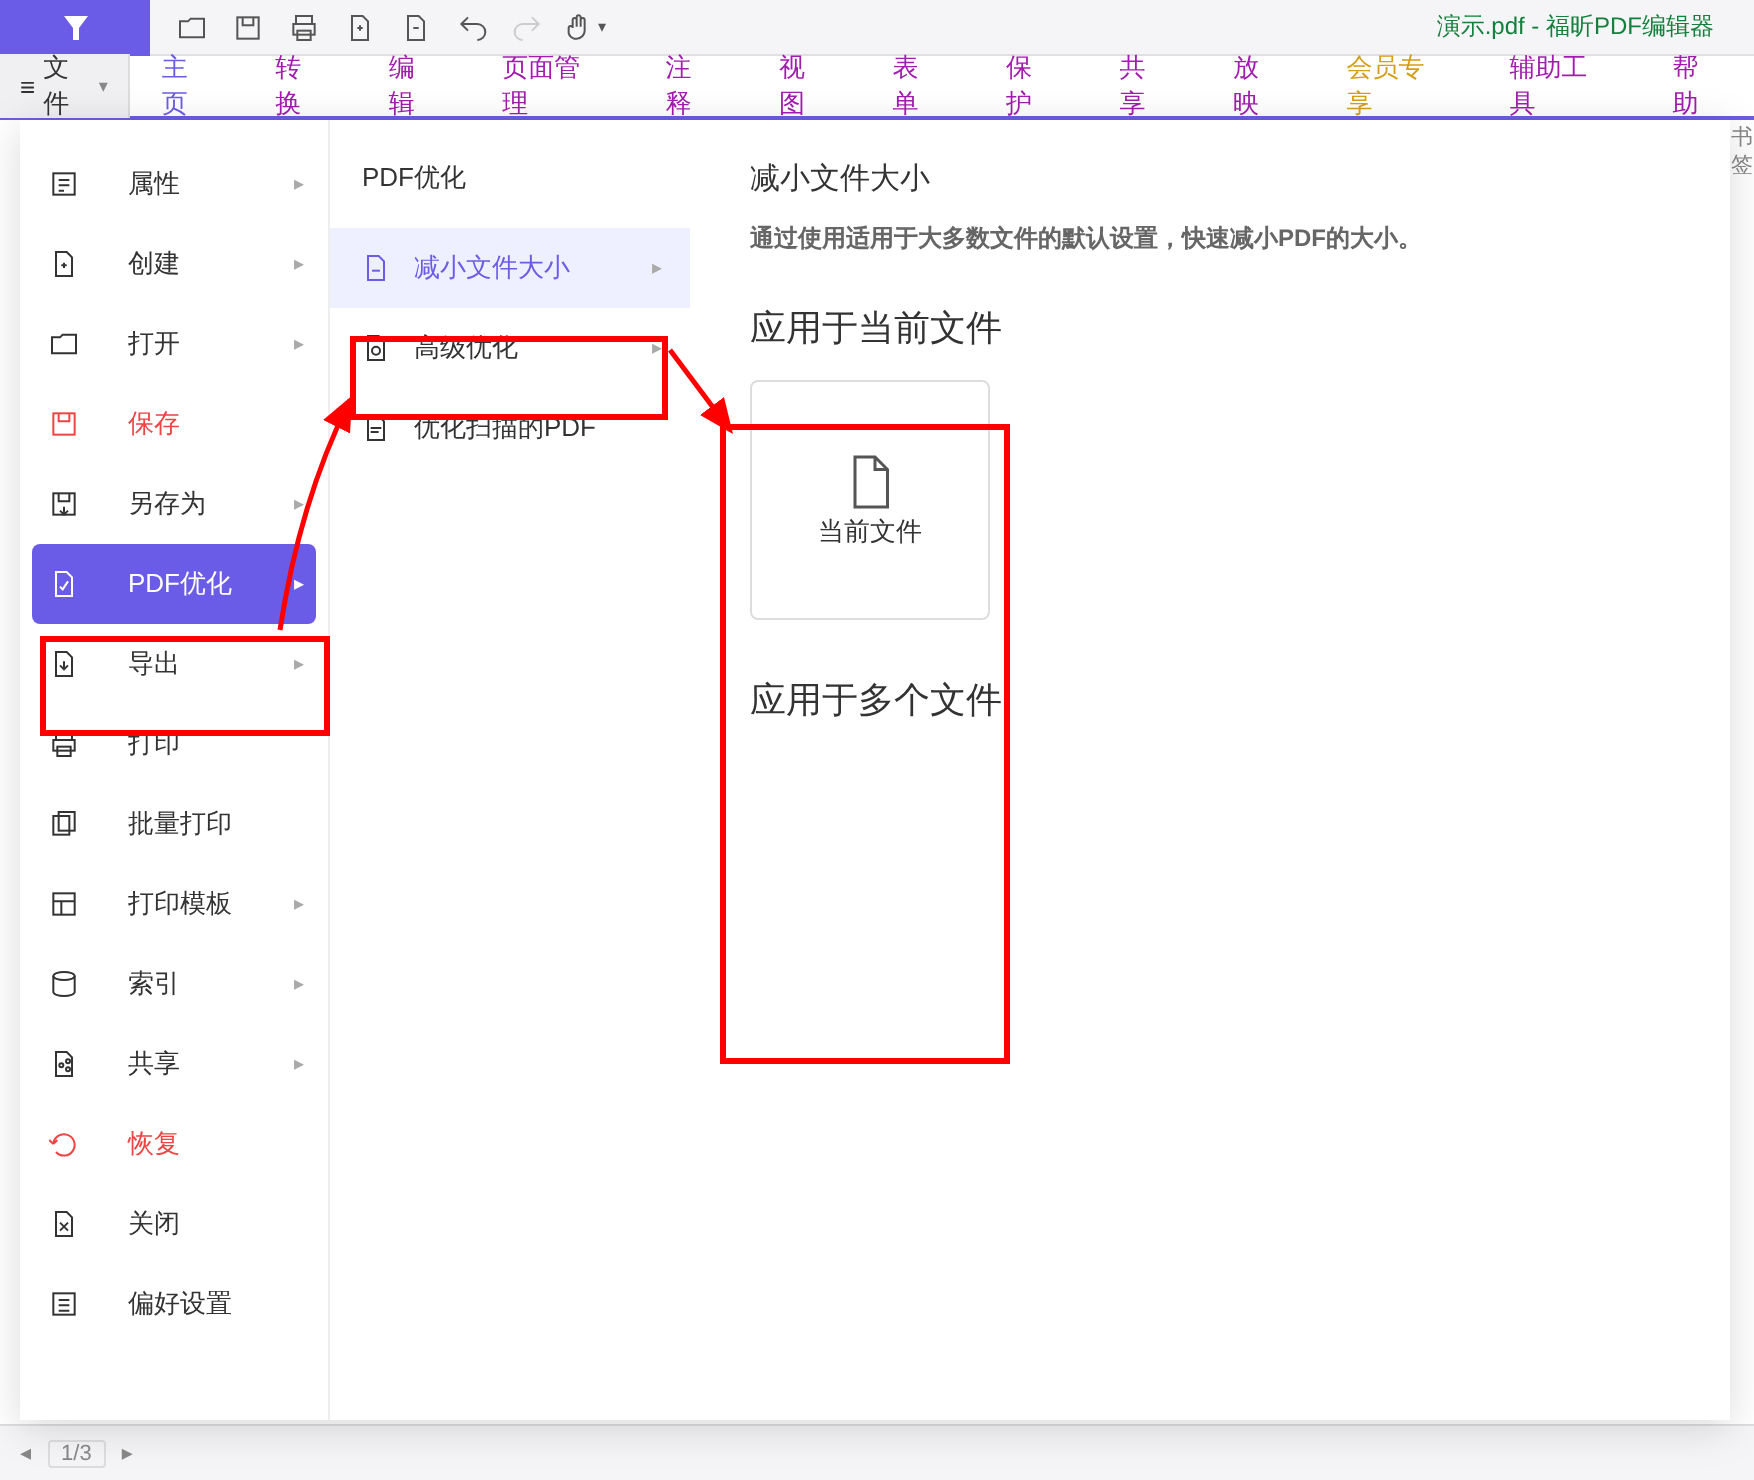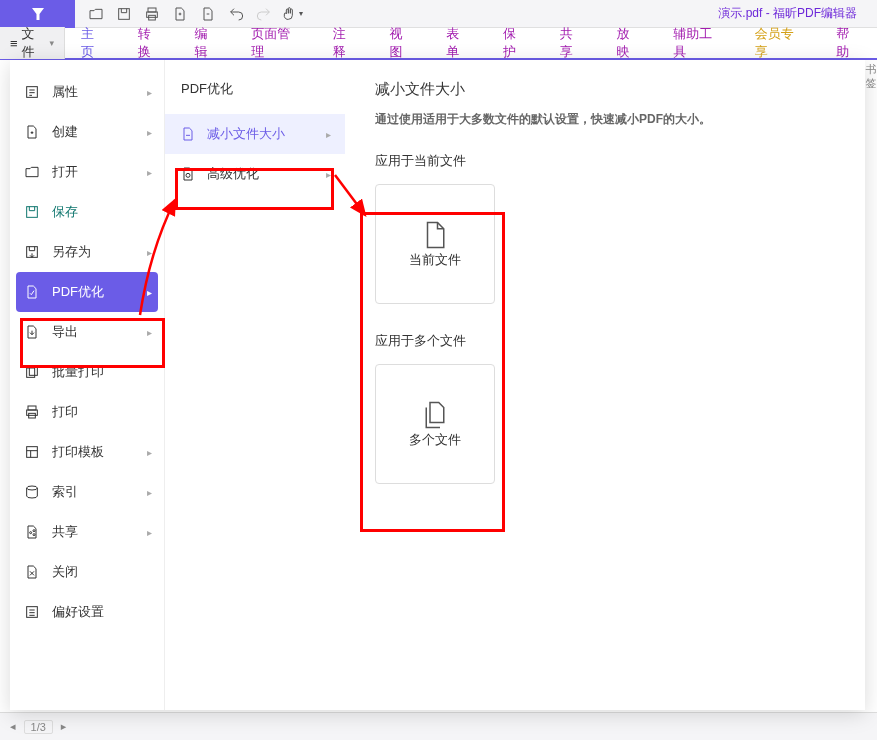--- a/index.html
+++ b/index.html
@@ -4,53 +4,53 @@
   <style>
     * { margin: 0; padding: 0; box-sizing: border-box; font-family: "Microsoft YaHei", sans-serif; }
     body { width: 877px; height: 740px; background: #fff; overflow: hidden; position: relative; }
     
     
     .top-toolbar { height: 28px; background: #f5f5f7; display: flex; align-items: center; border-bottom: 1px solid #e0e0e0; }
     .logo-box { width: 75px; height: 28px; background: #6b5ce7; display: flex; align-items: center; justify-content: center; }
     .logo-box svg { fill: #fff; }
     .toolbar-icons { display: flex; align-items: center; gap: 2px; padding-left: 8px; }
     .toolbar-icon { width: 26px; height: 26px; display: flex; align-items: center; justify-content: center; color: #555; cursor: pointer; }
-    .doc-title { margin-left: auto; margin-right: 20px; color: #6d28d9; font-size: 12px; }
+    .doc-title { margin-left: auto; margin-right: 20px; color: #15803d; font-size: 12px; }
     
     
     .menu-bar { height: 32px; background: #fff; display: flex; align-items: center; border-bottom: 2px solid #6b5ce7; }
     .menu-file-btn { display: flex; align-items: center; gap: 4px; padding: 0 10px; height: 32px; background: #f0f0f2; color: #333; font-size: 13px; cursor: pointer; border-right: 1px solid #ddd; }
     .menu-item { padding: 0 16px; height: 32px; display: flex; align-items: center; font-size: 13px; color: #a21caf; cursor: pointer; }
     .menu-item.active { color: #6b5ce7; }
     
     
     .dropdown-panel { position: absolute; top: 60px; left: 10px; width: 855px; height: 650px; background: #fff; box-shadow: 0 4px 20px rgba(0,0,0,0.15); display: flex; z-index: 100; }
     
     
     .sidebar-left { width: 155px; padding: 12px 0; border-right: 1px solid #eee; }
-    .sidebar-item { display: flex; align-items: center; height: 40px; padding: 0 12px; font-size: 13px; color: #333; cursor: pointer; position: relative; }
+    .sidebar-item { display: flex; align-items: center; height: 40px; padding: 0 12px; font-size: 13px; color: #333; cursor: pointer; position: relative; gap: 12px; }
     .sidebar-item.selected { background: #6b5ce7; color: #fff; border-radius: 4px; margin: 0 6px; padding: 0 6px; }
-    .sidebar-item.disabled { color: #0f766e; cursor: default; }
+    .sidebar-item.disabled { color: #ef4444; cursor: default; }
     .sidebar-item .icon-slot { width: 20px; height: 20px; margin-right: 10px; display: flex; align-items: center; justify-content: center; }
     .sidebar-item .chevron { margin-left: auto; font-size: 10px; color: #aaa; }
     .sidebar-item.selected .chevron { color: #fff; }
     
     
     .sidebar-middle { width: 180px; padding: 12px 0; }
     .submenu-title { padding: 8px 16px 16px; font-size: 13px; color: #333; }
     .submenu-item { display: flex; align-items: center; height: 40px; padding: 0 14px; font-size: 13px; color: #333; cursor: pointer; position: relative; }
     .submenu-item.selected { background: #eef0ff; color: #6b5ce7; }
     .submenu-item .icon-slot { width: 18px; height: 18px; margin-right: 10px; display: flex; align-items: center; justify-content: center; }
     .submenu-item .chevron { margin-left: auto; font-size: 10px; color: #aaa; }
     
     
     .content-right { flex: 1; padding: 20px 30px; }
     .content-title { font-size: 15px; color: #333; margin-bottom: 12px; }
     .content-desc { font-size: 12px; color: #666; margin-bottom: 24px; font-weight: bold; }
-    .section-label { font-size: 13px; color: #333; margin-bottom: 14px; }
+    .section-label { font-size: 18px; color: #333; margin-bottom: 14px; }
     .action-card { width: 120px; height: 120px; border: 1px solid #ddd; border-radius: 4px; display: flex; flex-direction: column; align-items: center; justify-content: center; cursor: pointer; margin-bottom: 28px; }
     .action-card .card-icon { width: 32px; height: 32px; display: flex; align-items: center; justify-content: center; color: #555; }
     .action-card .card-label { font-size: 13px; color: #333; }
     
     
     .highlight-box { position: absolute; border: 3px solid #ff0000; pointer-events: none; z-index: 200; }
     .hl1 { top: 318px; left: 20px; width: 145px; height: 50px; }
     .hl2 { top: 168px; left: 175px; width: 159px; height: 42px; }
     .hl3 { top: 212px; left: 360px; width: 145px; height: 320px; }
     
@@ -154,25 +154,25 @@
     </div>
   <div class="menu-item">
       <span>保护</span>
     </div>
   <div class="menu-item">
       <span>共享</span>
     </div>
   <div class="menu-item">
       <span>放映</span>
     </div>
-  <div class="menu-item">
-      <span>辅助工具</span>
-    </div>
   <div class="menu-item" style="color:#d4a017">
       <span>会员专享</span>
+    </div>
+  <div class="menu-item">
+      <span>辅助工具</span>
     </div>
   <div class="menu-item">
       <span>帮助</span>
     </div>
 </div>
 
 <div class="right-edge">
   <span>书</span>
   <span>签</span>
 </div>
@@ -244,39 +244,39 @@
             <path d="M6 3 L14 3 L18 7 L18 21 L6 21 Z"></path>
             <path d="M12 10 L12 16 M9 13 L12 16 L15 13"></path>
           </svg>
         </span>
       <span>导出</span>
       <span class="chevron">▸</span>
     </div>
     <div class="sidebar-item">
       <span class="icon-slot">
           <svg width="16" height="16" viewBox="0 0 24 24" fill="none" stroke="currentColor" stroke-width="1.5">
-            <rect x="4" y="6" width="12" height="14"></rect>
-            <rect x="8" y="3" width="12" height="14"></rect>
-          </svg>
-        </span>
-      <span>批量打印</span>
-    </div>
-    <div class="sidebar-item">
-      <span class="icon-slot">
-          <svg width="16" height="16" viewBox="0 0 24 24" fill="none" stroke="currentColor" stroke-width="1.5">
             <rect x="6" y="3" width="12" height="6"></rect>
             <rect x="4" y="9" width="16" height="8"></rect>
             <rect x="7" y="14" width="10" height="7"></rect>
           </svg>
         </span>
       <span>打印</span>
     </div>
     <div class="sidebar-item">
       <span class="icon-slot">
           <svg width="16" height="16" viewBox="0 0 24 24" fill="none" stroke="currentColor" stroke-width="1.5">
+            <rect x="4" y="6" width="12" height="14"></rect>
+            <rect x="8" y="3" width="12" height="14"></rect>
+          </svg>
+        </span>
+      <span>批量打印</span>
+    </div>
+    <div class="sidebar-item">
+      <span class="icon-slot">
+          <svg width="16" height="16" viewBox="0 0 24 24" fill="none" stroke="currentColor" stroke-width="1.5">
             <rect x="4" y="4" width="16" height="16"></rect>
             <path d="M4 10 L20 10 M10 10 L10 20"></path>
           </svg>
         </span>
       <span>打印模板</span>
       <span class="chevron">▸</span>
     </div>
     <div class="sidebar-item">
       <span class="icon-slot">
           <svg width="16" height="16" viewBox="0 0 24 24" fill="none" stroke="currentColor" stroke-width="1.5">
@@ -292,20 +292,28 @@
           <svg width="16" height="16" viewBox="0 0 24 24" fill="none" stroke="currentColor" stroke-width="1.5">
             <path d="M6 3 L14 3 L18 7 L18 21 L6 21 Z"></path>
             <circle cx="10" cy="13" r="1.5"></circle>
             <circle cx="15" cy="10" r="1.5"></circle>
             <circle cx="15" cy="16" r="1.5"></circle>
           </svg>
         </span>
       <span>共享</span>
       <span class="chevron">▸</span>
     </div>
+    <div class="sidebar-item disabled">
+      <span class="icon-slot">
+          <svg width="16" height="16" viewBox="0 0 24 24" fill="none" stroke="currentColor" stroke-width="1.5">
+            <path d="M4 12 A8 8 0 1 1 6 18 M4 12 L1 9 M4 12 L7 9"></path>
+          </svg>
+        </span>
+      <span>恢复</span>
+    </div>
     <div class="sidebar-item">
       <span class="icon-slot">
           <svg width="16" height="16" viewBox="0 0 24 24" fill="none" stroke="currentColor" stroke-width="1.5">
             <path d="M6 3 L14 3 L18 7 L18 21 L6 21 Z"></path>
             <path d="M9 11 L15 17 M15 11 L9 17"></path>
           </svg>
         </span>
       <span>关闭</span>
     </div>
     <div class="sidebar-item">
@@ -333,48 +341,48 @@
     </div>
     <div class="submenu-item">
       <span class="icon-slot">
           <svg width="16" height="16" viewBox="0 0 24 24" fill="none" stroke="currentColor" stroke-width="1.5">
             <path d="M6 3 L14 3 L18 7 L18 21 L6 21 Z"></path>
             <circle cx="12" cy="14" r="3"></circle>
           </svg>
         </span>
       <span>高级优化</span>
       <span class="chevron">▸</span>
+    </div>
+    <div class="submenu-item">
+      <span class="icon-slot">
+          <svg width="16" height="16" viewBox="0 0 24 24" fill="none" stroke="currentColor" stroke-width="1.5">
+            <path d="M6 3 L14 3 L18 7 L18 21 L6 21 Z"></path>
+            <path d="M8 12 L16 12 M8 15 L14 15"></path>
+          </svg>
+        </span>
+      <span>优化扫描的PDF</span>
     </div>
   </div>
 
   <div class="content-right">
     <div class="content-title">减小文件大小</div>
     <div class="content-desc">通过使用适用于大多数文件的默认设置，快速减小PDF的大小。</div>
 
     <div class="section-label">应用于当前文件</div>
     <div class="action-card">
       <span class="card-icon">
           <svg width="30" height="30" viewBox="0 0 24 24" fill="none" stroke="currentColor" stroke-width="1.2">
             <path d="M6 2 L14 2 L19 7 L19 22 L6 22 Z"></path>
             <path d="M14 2 L14 7 L19 7"></path>
           </svg>
         </span>
       <span class="card-label">当前文件</span>
     </div>
 
     <div class="section-label">应用于多个文件</div>
-    <div class="action-card">
-      <span class="card-icon">
-          <svg width="30" height="30" viewBox="0 0 24 24" fill="none" stroke="currentColor" stroke-width="1.2">
-            <path d="M8 2 L15 2 L19 6 L19 18 L8 18 Z"></path>
-            <path d="M5 6 L5 22 L16 22"></path>
-          </svg>
-        </span>
-      <span class="card-label">多个文件</span>
-    </div>
   </div>
 </div>
 
 <div class="highlight-box hl1"></div>
 <div class="highlight-box hl2"></div>
 <div class="highlight-box hl3"></div>
 
 <svg class="arrow" style="top:190px;left:120px" width="70" height="130">
   <defs>
       <marker id="ah1" markerWidth="8" markerHeight="8" refX="6" refY="3" orient="auto">

